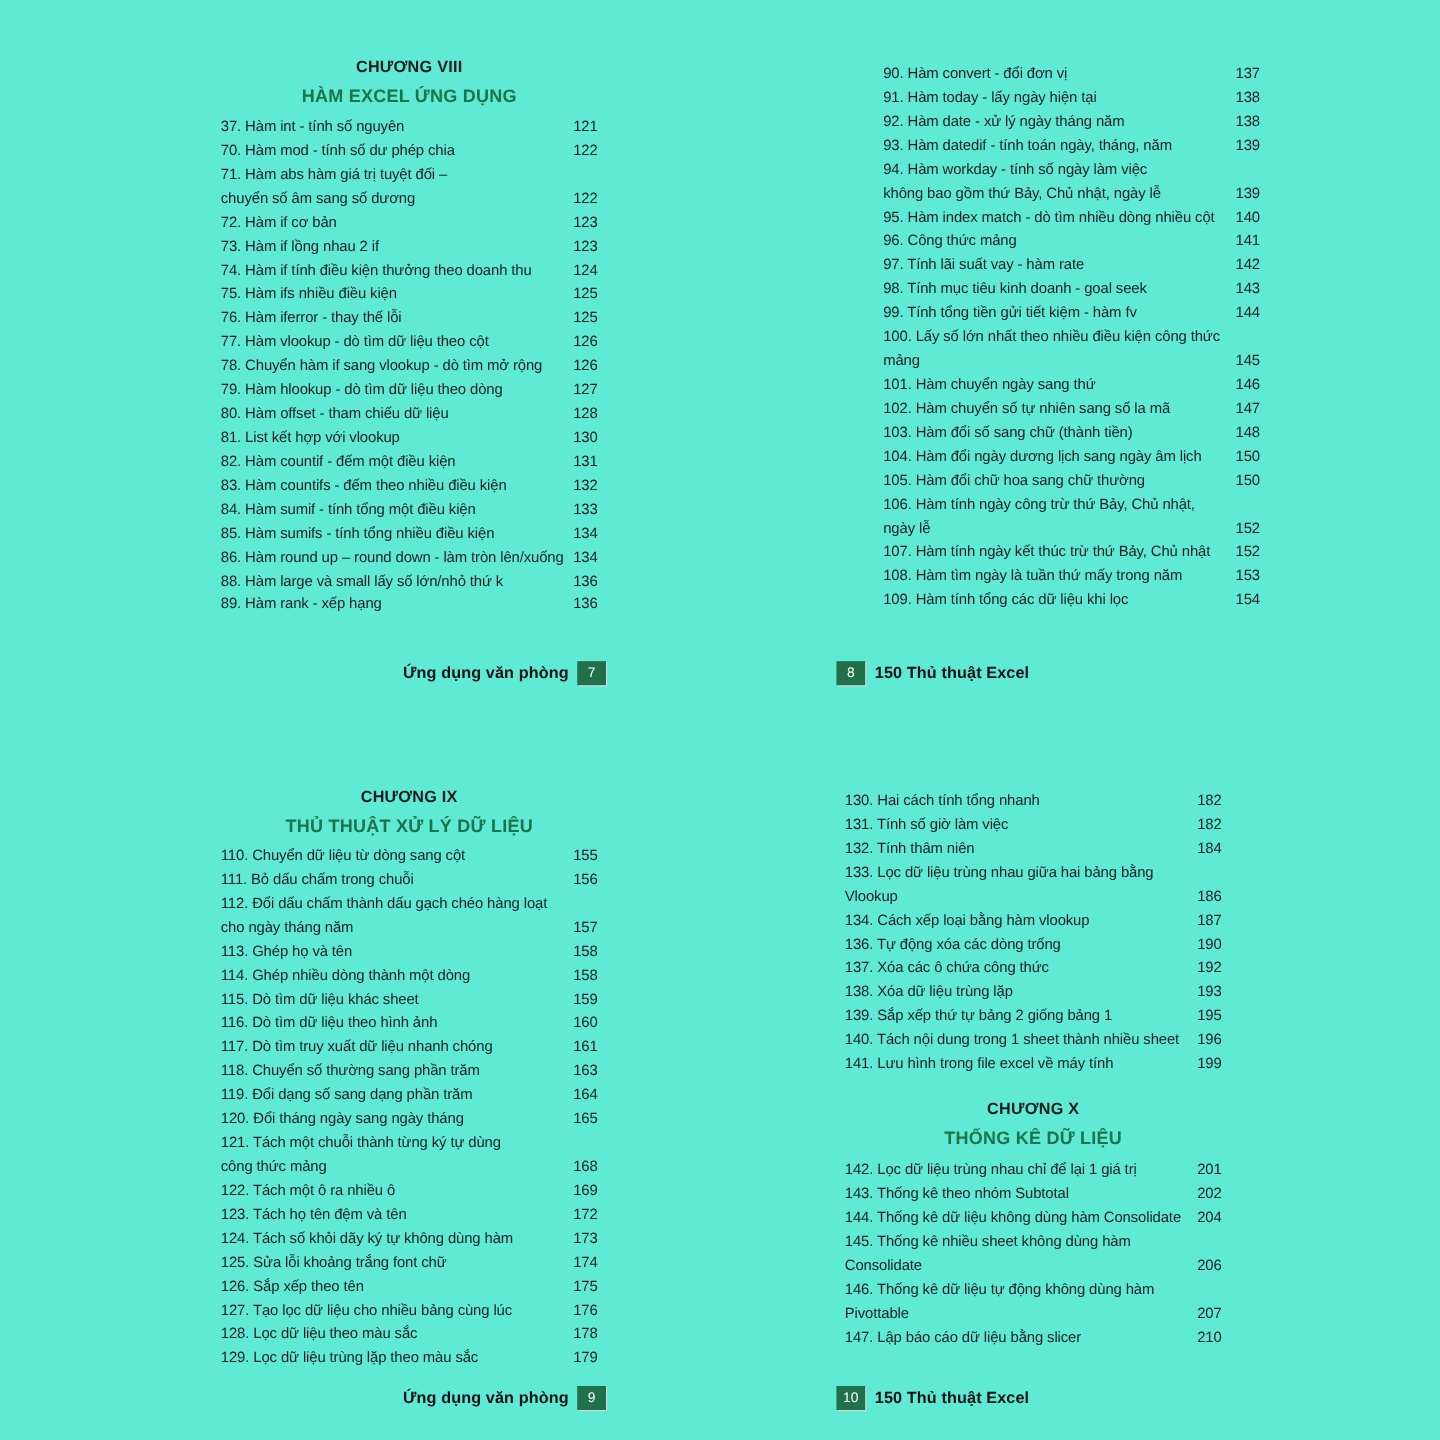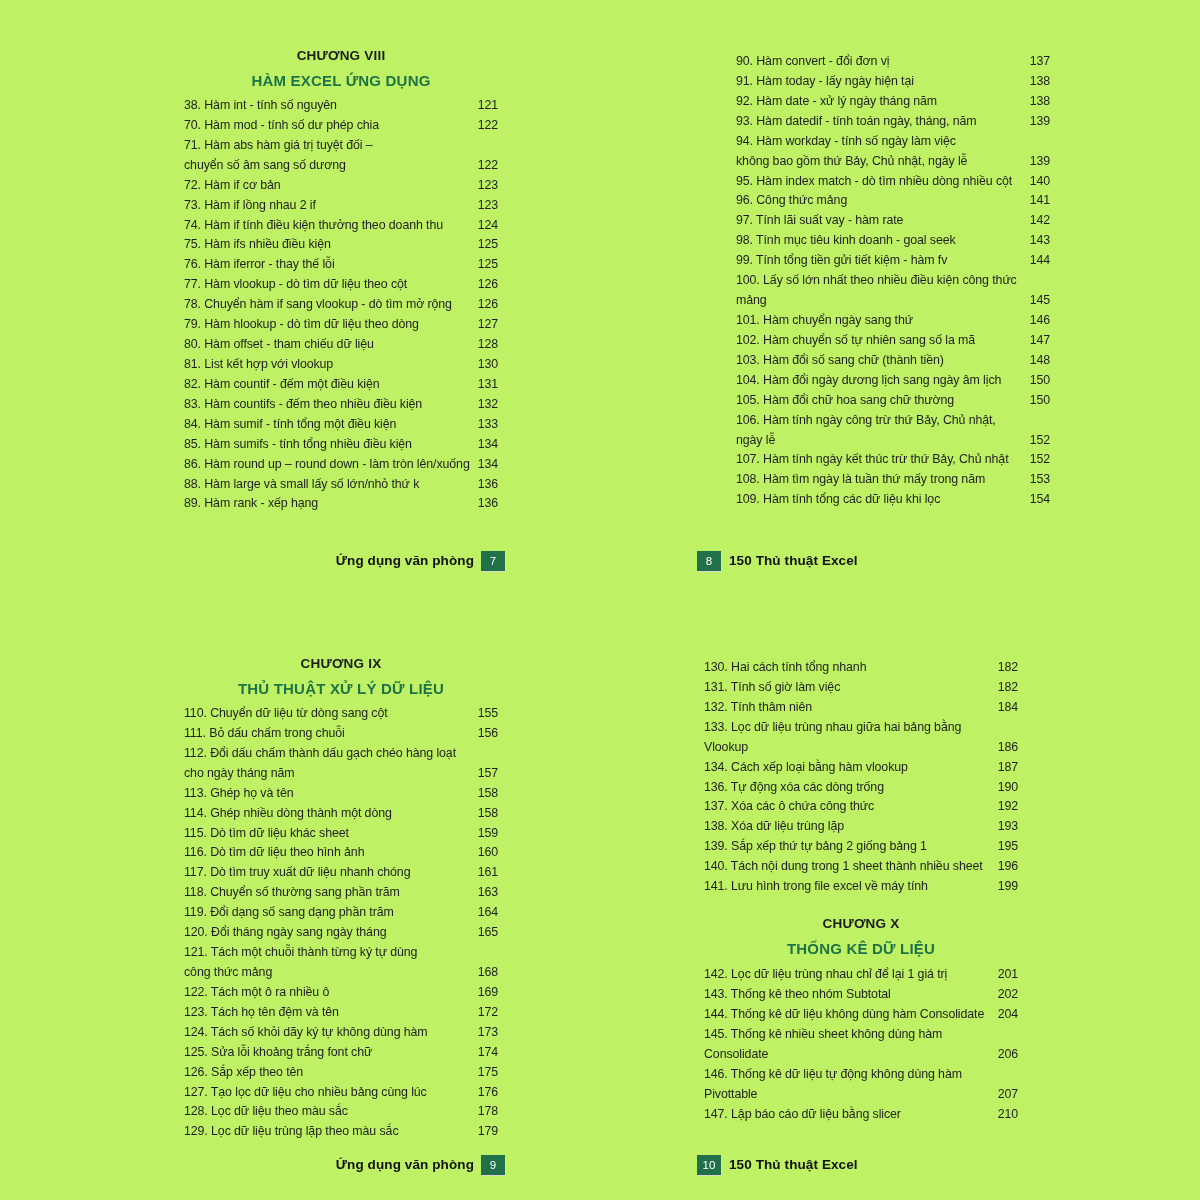--- a/index.html
+++ b/index.html
@@ -2,21 +2,21 @@
 <html><head>
 <meta charset="utf-8">
 <style>
   * { margin:0; padding:0; box-sizing:border-box; }
   html,body { background:#ffffff; }
   body {
     width:1200px; height:1200px; position:relative; overflow:hidden;
     font-family:"Liberation Sans","DejaVu Sans",sans-serif;
     color:#1f1f1f;
   }
-  .page { position:absolute; inset:0; width:1200px; height:1200px; background:#bef264; }
+  .page { position:absolute; inset:0; width:1200px; height:1200px; background:#5eead4; }
 
   .col { position:absolute; width:314px; }
   .col-p7  { left:184px; top:46px;  }
   .col-p8  { left:736px; top:52px;  }
   .col-p9  { left:184px; top:654px; }
   .col-p10 { left:704px; top:658px; }
 
   .chapter-kicker {
     text-align:center; font-weight:bold; font-size:13.5px;
     height:20px; line-height:20px; color:#1c1c1c; letter-spacing:.2px;
@@ -54,21 +54,21 @@
 <body>
 
 <div class="page">
 
   <div class="col col-p7">
     <div class="chapter-kicker">CHƯƠNG VIII</div>
     <div class="chapter-title">HÀM EXCEL ỨNG DỤNG</div>
     <div class="toc-list">
 
         <div class="toc-row">
-          <span class="t">38. Hàm int - tính số nguyên</span>
+          <span class="t">37. Hàm int - tính số nguyên</span>
           <span class="p">121</span>
         </div>
 
         <div class="toc-row">
           <span class="t">70. Hàm mod - tính số dư phép chia</span>
           <span class="p">122</span>
         </div>
 
         <div class="toc-row">
           <span class="t">71. Hàm abs hàm giá trị tuyệt đối –</span>

